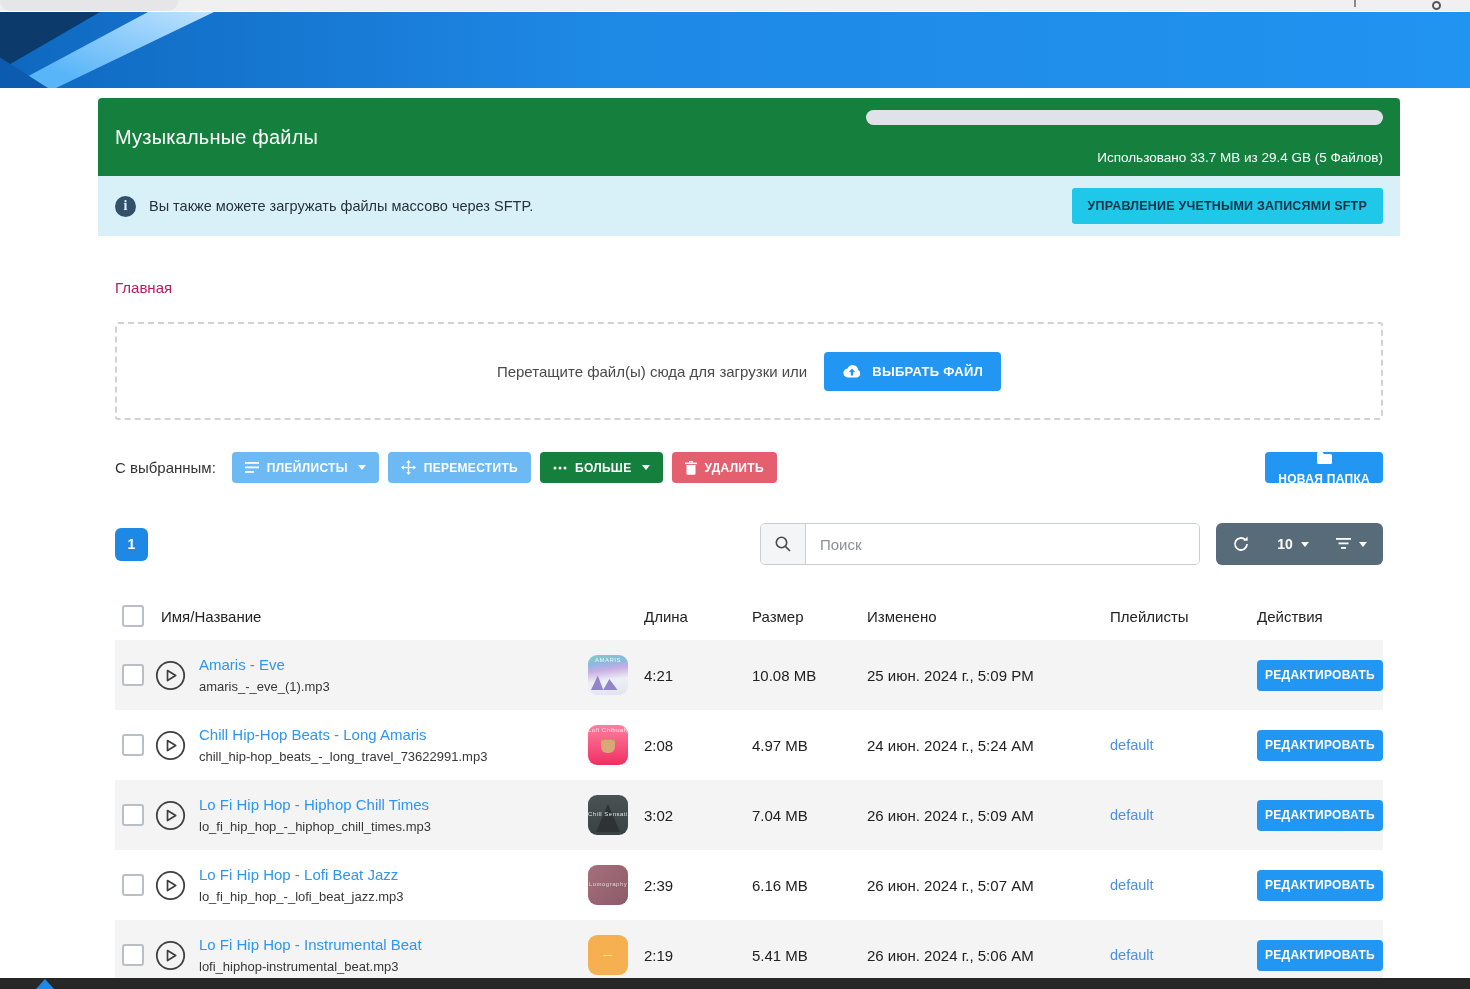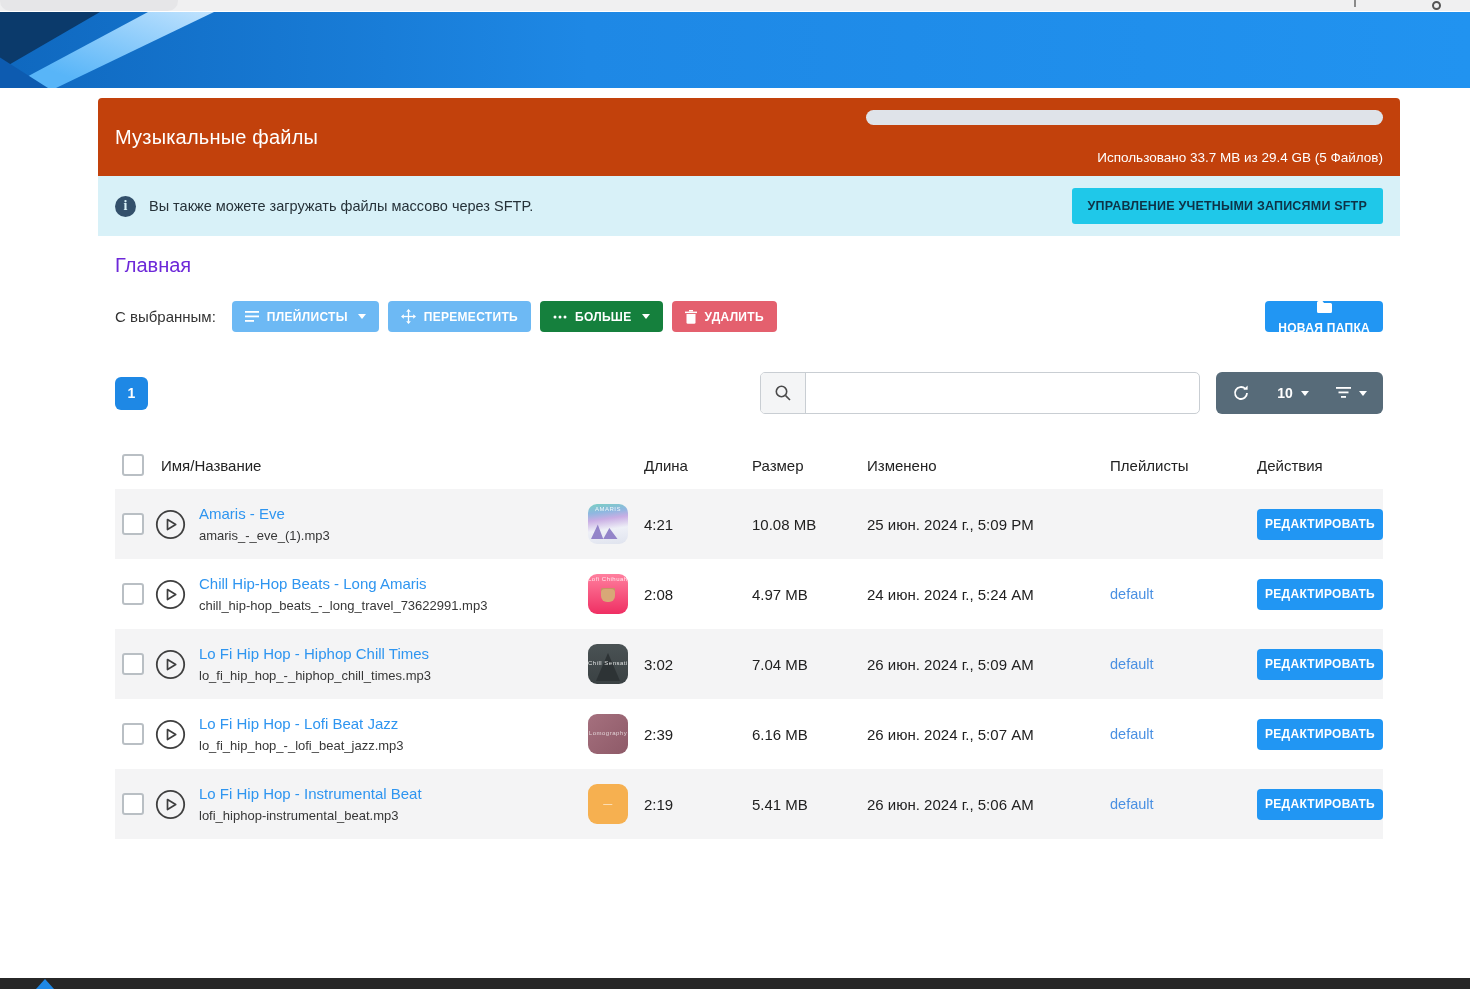--- a/index.html
+++ b/index.html
@@ -24,46 +24,46 @@
     background:linear-gradient(200deg,#d6ecff 0%,#58b5f8 80%);
     clip-path:polygon(148px 0, 214px 0, 56px 100%, 6px 100%); }
   .banner .corner { position:absolute; top:0; left:0; width:120px; height:60px; background:#0b3a6b;
     clip-path:polygon(0 0, 100px 0, 0 58px); }
   .banner .corner2 { position:absolute; bottom:0; left:0; width:60px; height:34px; background:#0d5bb0;
     clip-path:polygon(0 10%, 0 100%, 48px 100%); }
 
   
   .card { position:absolute; left:98px; top:98px; width:1302px; background:#fff; border-radius:4px 4px 0 0; }
 
-  .card-header { background:#c2410c; border-radius:4px 4px 0 0; height:78px;
+  .card-header { background:#15803d; border-radius:4px 4px 0 0; height:78px;
     display:flex; justify-content:space-between; align-items:center; padding:0 17px; }
   .card-title { color:#fff; font-size:20px; font-weight:normal; letter-spacing:.2px; }
   .storage { width:517px; display:flex; flex-direction:column; align-items:flex-end; }
   .progress-track { width:100%; height:15px; background:#dfe3e9; border-radius:8px; }
   .storage-caption { margin-top:25px; color:#fff; font-size:13.5px; }
 
   .info-banner { background:#d8f1f8; height:60px; display:flex; align-items:center; padding:0 17px; }
   .info-icon { width:21px; height:21px; border-radius:50%; background:#33506b; color:#d8f1f8;
     display:flex; align-items:center; justify-content:center;
     font-family:"Liberation Serif", serif; font-weight:bold; font-size:14px; flex:0 0 auto; }
   .info-text { margin-left:13px; font-size:14.5px; color:#263239; }
   .sftp-btn { margin-left:auto; background:#1fc8e9; color:#0e3246; border:none; border-radius:3px;
     font-family:inherit; font-weight:bold; font-size:12.5px; padding:11px 16px; letter-spacing:.2px; cursor:pointer; }
 
   .card-body { padding:18px 17px 14px 17px; }
-  .breadcrumb { color:#6d28d9; font-size:20px; cursor:pointer; display:inline-block; }
+  .breadcrumb { color:#be185d; font-size:15px; cursor:pointer; display:inline-block;margin-top:25px; }
 
   .dropzone { margin-top:25px; height:98px; border:2px dashed #d2d2d2; border-radius:3px;
     display:flex; align-items:center; justify-content:center; gap:17px; }
   .dropzone-text { font-size:15px; color:#4a4a4a; }
   .choose-btn { background:#2196f3; color:#fff; border:none; border-radius:4px; cursor:pointer;
     font-family:inherit; font-size:13px; font-weight:bold; letter-spacing:.3px;
     padding:0 18px; height:39px; display:flex; align-items:center; gap:10px; }
 
-  .bulk-row { margin-top:24px; display:flex; align-items:center; gap:9px; }
+  .bulk-row { margin-top:32px; display:flex; align-items:center; gap:9px; }
   .bulk-label { font-size:15px; color:#333; margin-right:7px; }
   .btn { height:31px; border:none; border-radius:4px; color:#fff; cursor:pointer;
     font-family:inherit; font-size:12px; font-weight:bold; letter-spacing:.3px;
     display:inline-flex; align-items:center; gap:8px; padding:0 13px; }
   .btn-lightblue { background:#6db9f4; }
   .btn-gray { background:#15803d; }
   .btn-red { background:#e4606e; }
   .btn-blue { background:#2196f3;flex-direction:column; }
   .new-folder { margin-left:auto; }
   .caret { width:0; height:0; border-left:4px solid transparent; border-right:4px solid transparent;
@@ -153,20 +153,32 @@
   <div class="info-banner">
     <div class="info-icon">i</div>
     <div class="info-text">Вы также можете загружать файлы массово через SFTP.</div>
     <button class="sftp-btn">УПРАВЛЕНИЕ УЧЕТНЫМИ ЗАПИСЯМИ SFTP</button>
   </div>
 
   <div class="card-body">
 
     <div class="breadcrumb">Главная</div>
 
+    <div class="dropzone">
+      <span class="dropzone-text">Перетащите файл(ы) сюда для загрузки или</span>
+      <button class="choose-btn">
+        <span style="display:flex;">
+          <svg width="20" height="15" viewBox="0 0 20 15">
+              <path d="M16.2 6.1A5.5 5.5 0 0 0 5.6 4.6 4.4 4.4 0 0 0 6 13.4h9.5a4 4 0 0 0 .7-7.3z" fill="#fff"></path>
+              <path d="M10 4.6l3.2 3.4h-2v3.4H8.8V8H6.8z" fill="#2196f3"></path>
+            </svg>
+        </span>
+        <span>ВЫБРАТЬ ФАЙЛ</span>
+      </button>
+    </div>
 
     <div class="bulk-row">
       <span class="bulk-label">С выбранным:</span>
       <button class="btn btn-lightblue">
         <span style="display:flex;">
           <svg width="14" height="11" viewBox="0 0 14 11">
               <rect x="0" y="0" width="14" height="1.8" fill="#fff"></rect>
               <rect x="0" y="4.5" width="14" height="1.8" fill="#fff"></rect>
               <rect x="0" y="9" width="9" height="1.8" fill="#fff"></rect>
             </svg>
@@ -220,20 +232,21 @@
 
     <div class="toolbar-row">
       <div class="page-btn">1</div>
       <div class="search-group">
         <div class="search-addon">
           <svg width="18" height="18" viewBox="0 0 18 18">
               <circle cx="7.5" cy="7.5" r="5.2" fill="none" stroke="#4a4a4a" stroke-width="1.6"></circle>
               <line x1="11.6" y1="11.6" x2="16" y2="16" stroke="#4a4a4a" stroke-width="1.6"></line>
             </svg>
         </div>
+        <input class="search-input" type="text" placeholder="Поиск" style="">
       </div>
       <div class="controls-group">
         <span style="display:flex;">
           <svg width="18" height="18" viewBox="0 0 18 18">
               <path d="M15 9a6 6 0 1 1-1.8-4.3" fill="none" stroke="#fff" stroke-width="1.8"></path>
               <path d="M15.6 1.6v4.2h-4.2z" fill="#fff"></path>
             </svg>
         </span>
         <span class="per-page">
           <span>10</span>

